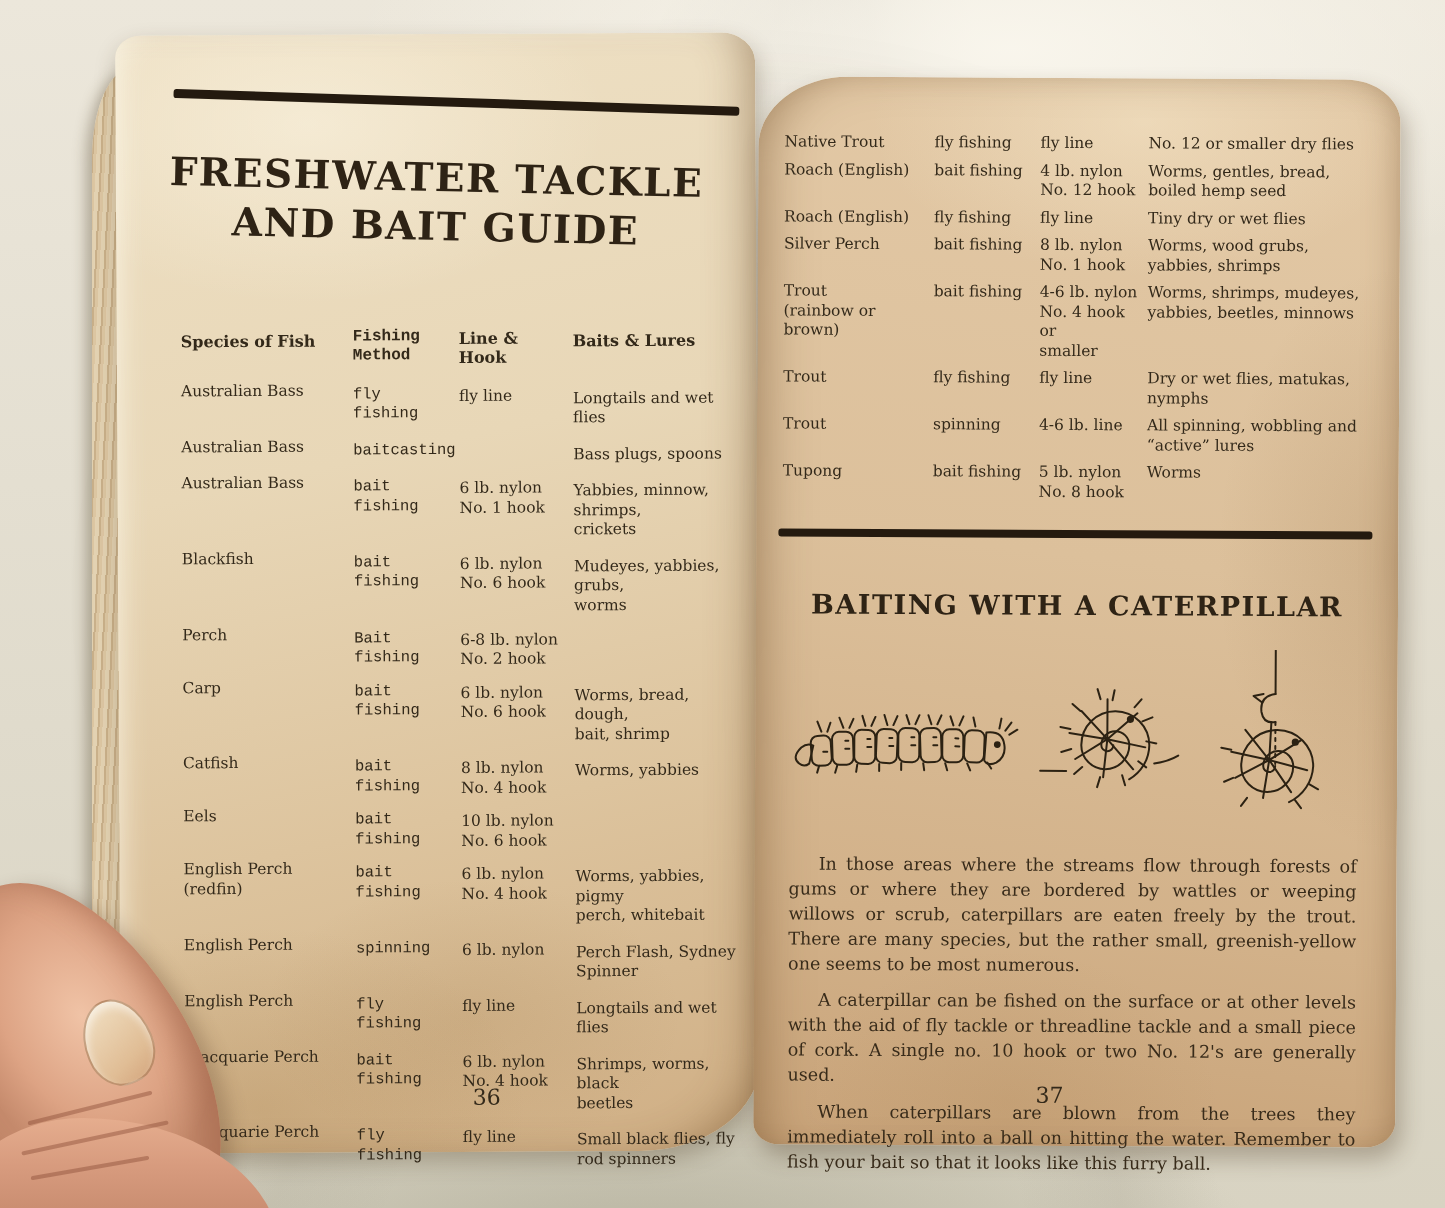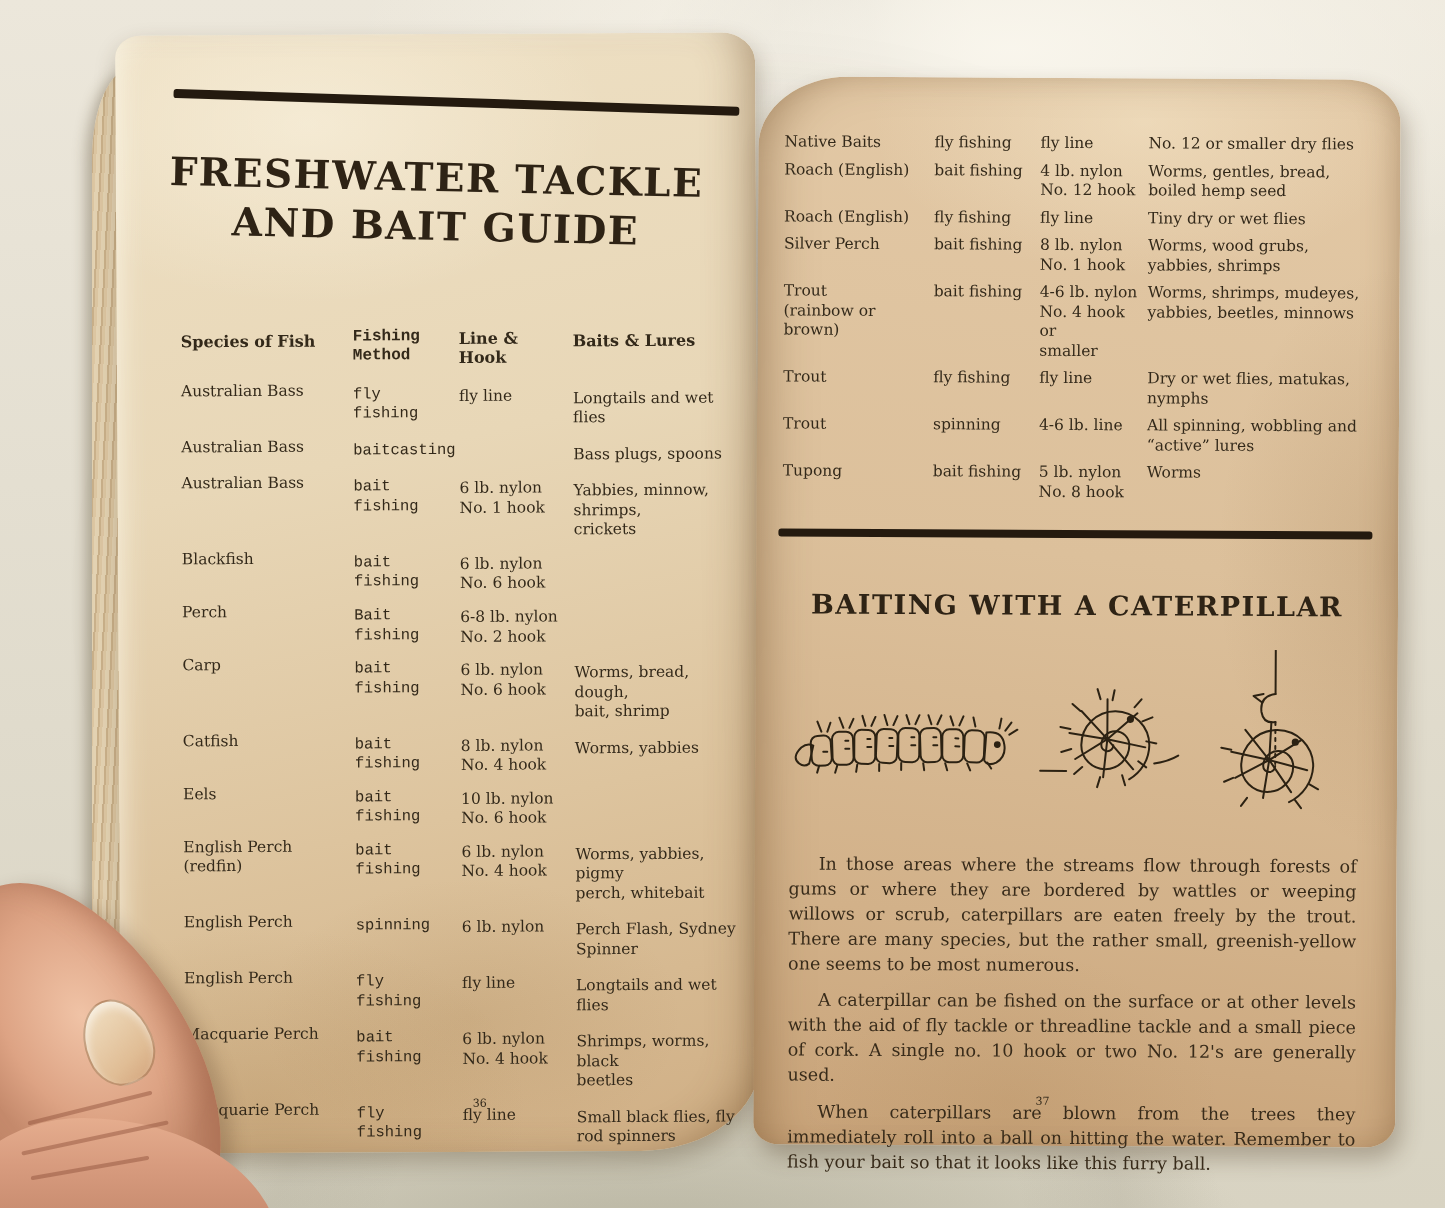--- a/index.html
+++ b/index.html
@@ -70,21 +70,21 @@
   .table-right .thead,.table-right .trow{grid-template-columns:150px 106px 108px 1fr;}
   .thead{font-weight:bold;margin-bottom:14px;}
   .thead .tcell{white-space:pre-line;font-size:16px;line-height:1.2;}
   .thead .baits{padding-top:20px;}
   .thead .species{padding-top:8px;}
   .trow{margin-bottom:8px;font-size:15.5px;line-height:1.26;}
   .tcell{white-space:pre-line;padding-right:6px;}
   .table-left .method{padding-top:4px;font-family:Liberation Mono, monospace;}
   .table-left .line{padding-top:6px;}
   .table-left .baits{padding-top:9px;}
-  .page-num{position:absolute;font-size:11px;color:#33291a;}
+  .page-num{position:absolute;font-size:22px;color:#33291a;}
   .page-num-left{left:352px;bottom:42px;}
   .page-num-right{left:282px;bottom:38px;}
   .cat-heading{
     margin-top:52px;text-align:center;font-weight:bold;color:#2e2315;
     font-size:27px;letter-spacing:1.5px;
   }
   .illos{display:flex;justify-content:space-between;align-items:center;margin:28px 56px 0 30px;height:186px;}
   .illos svg{display:block;}
   .cat-paras{margin:18px 40px 0 34px;color:#382b1a;font-size:17.5px;line-height:1.42;text-align:justify;}
   .cat-paras p{margin:0 0 12px 0;text-indent:30px;}
@@ -156,20 +156,22 @@
           <div class="tcell line">6 lb. nylon
 No. 1 hook</div>
           <div class="tcell baits">Yabbies, minnow, shrimps,
 crickets</div>
         </div>
         <div class="trow">
           <div class="tcell species">Blackfish</div>
           <div class="tcell method">bait fishing</div>
           <div class="tcell line">6 lb. nylon
 No. 6 hook</div>
+          <div class="tcell baits">Mudeyes, yabbies, grubs,
+worms</div>
         </div>
         <div class="trow">
           <div class="tcell species">Perch</div>
           <div class="tcell method">Bait fishing</div>
           <div class="tcell line">6-8 lb. nylon
 No. 2 hook</div>
         </div>
         <div class="trow">
           <div class="tcell species">Carp</div>
           <div class="tcell method">bait fishing</div>
@@ -229,21 +231,21 @@
         </div>
       </div>
   </div>
   <div class="page-num page-num-left">36</div>
 </div>
 
 <div class="page page-right">
   <div class="table-right">
     <div id="right-rows">
         <div class="trow">
-          <div class="tcell species">Native Baits</div>
+          <div class="tcell species">Native Trout</div>
           <div class="tcell method">fly fishing</div>
           <div class="tcell line">fly line</div>
           <div class="tcell baits">No. 12 or smaller dry flies</div>
         </div>
         <div class="trow">
           <div class="tcell species">Roach (English)</div>
           <div class="tcell method">bait fishing</div>
           <div class="tcell line">4 lb. nylon
 No. 12 hook</div>
           <div class="tcell baits">Worms, gentles, bread,

